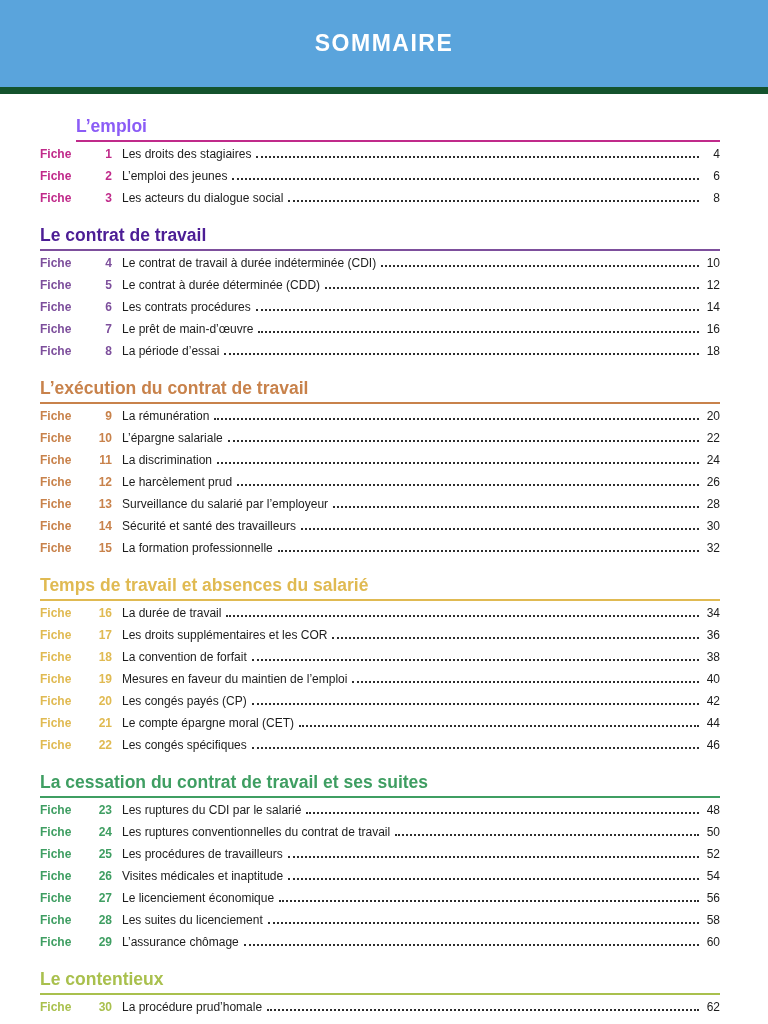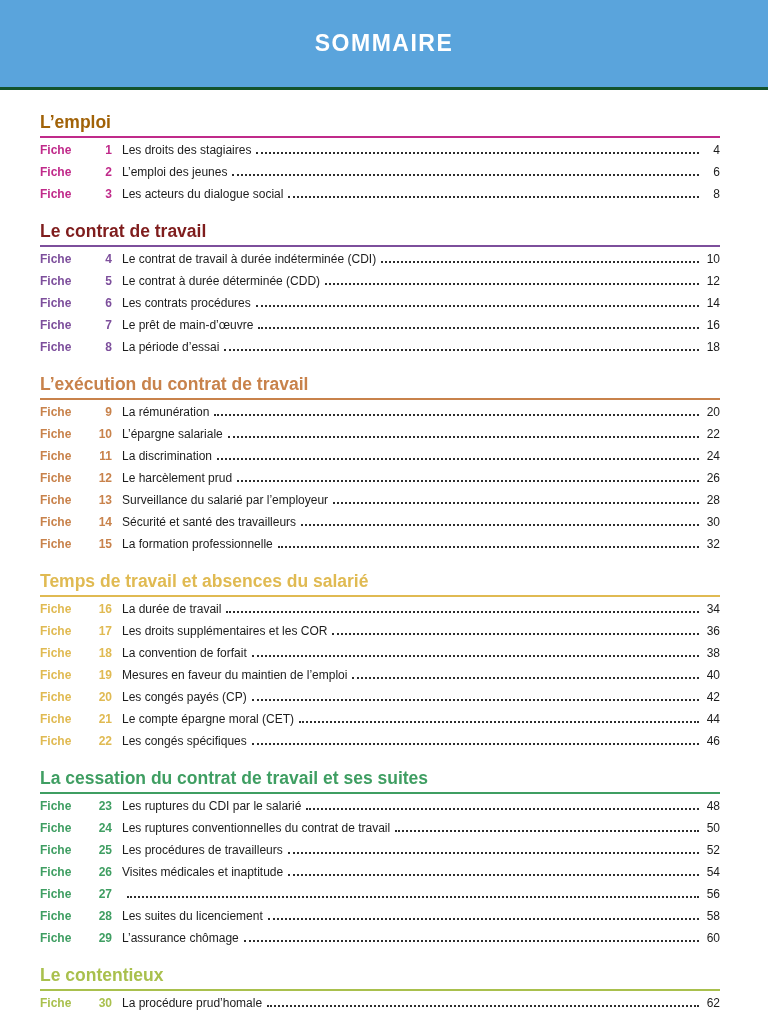--- a/index.html
+++ b/index.html
@@ -11,21 +11,21 @@
   .page {
     position: relative;
     width: 768px;
     height: 1024px;
     background: #ffffff;
     overflow: hidden;
   }
   .banner {
     height: 87px;
     background: #5aa4dc;
-    border-bottom: 3px solid #14532d;
+    border-bottom: 7px solid #14532d;
     display: flex;
     align-items: center;
     justify-content: center;
   }
   .banner h1 {
     margin: 0;
     color: #ffffff;
     font-size: 23px;
     font-weight: bold;
     letter-spacing: 1.5px;
@@ -73,21 +73,21 @@
 </style>
 </head>
 <body>
 
 <div class="page">
   <header class="banner">
     <h1>SOMMAIRE</h1>
   </header>
   <main class="content">
       <section class="section">
-        <h2 class="sec-title" style="color: #a16207; border-bottom-color: rgb(192, 42, 138);">L’emploi</h2>
+        <h2 class="sec-title" style="color: #8b5cf6; border-bottom-color: rgb(192, 42, 138); margin-left: 36px;">L’emploi</h2>
         <div class="row">
           <span class="fiche" style="color: rgb(192, 42, 138);">
             <span>Fiche</span>
             <span>1</span>
           </span>
           <span class="entry-title">Les droits des stagiaires</span>
           <span class="dots"></span>
           <span class="page-num">4</span>
         </div>
         <div class="row">
@@ -103,21 +103,21 @@
           <span class="fiche" style="color: rgb(192, 42, 138);">
             <span>Fiche</span>
             <span>3</span>
           </span>
           <span class="entry-title">Les acteurs du dialogue social</span>
           <span class="dots"></span>
           <span class="page-num">8</span>
         </div>
       </section>
       <section class="section">
-        <h2 class="sec-title" style="color: #7f1d1d; border-bottom-color: rgb(125, 79, 156);">Le contrat de travail</h2>
+        <h2 class="sec-title" style="color: #4c1d95; border-bottom-color: rgb(125, 79, 156);">Le contrat de travail</h2>
         <div class="row">
           <span class="fiche" style="color: rgb(125, 79, 156);">
             <span>Fiche</span>
             <span>4</span>
           </span>
           <span class="entry-title">Le contrat de travail à durée indéterminée (CDI)</span>
           <span class="dots"></span>
           <span class="page-num">10</span>
         </div>
         <div class="row">
@@ -325,20 +325,21 @@
           </span>
           <span class="entry-title">Visites médicales et inaptitude</span>
           <span class="dots"></span>
           <span class="page-num">54</span>
         </div>
         <div class="row">
           <span class="fiche" style="color: rgb(63, 158, 98);">
             <span>Fiche</span>
             <span>27</span>
           </span>
+          <span class="entry-title">Le licenciement économique</span>
           <span class="dots"></span>
           <span class="page-num">56</span>
         </div>
         <div class="row">
           <span class="fiche" style="color: rgb(63, 158, 98);">
             <span>Fiche</span>
             <span>28</span>
           </span>
           <span class="entry-title">Les suites du licenciement</span>
           <span class="dots"></span>

